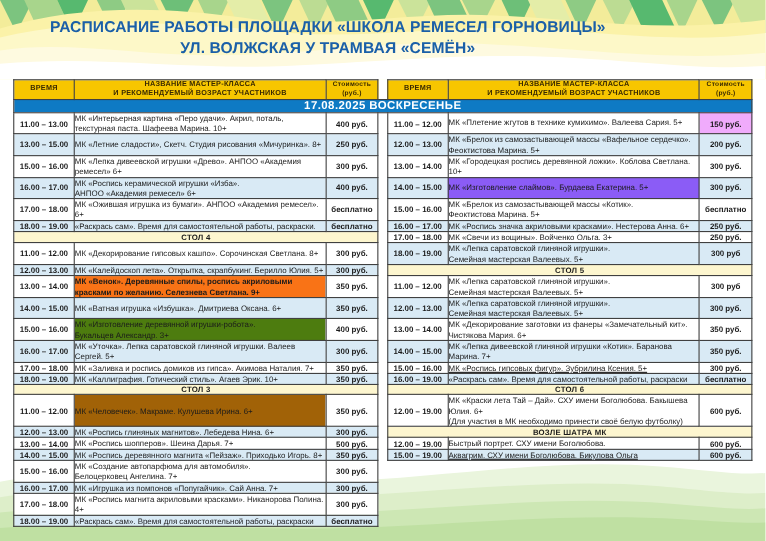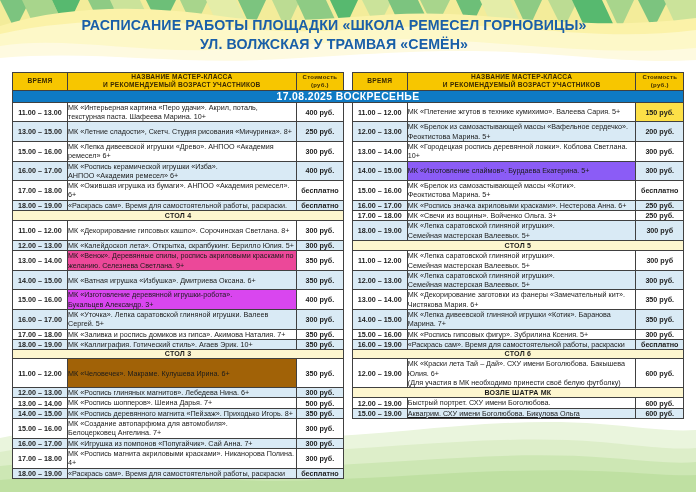--- a/index.html
+++ b/index.html
@@ -14,21 +14,21 @@
   
   .top-deco{position:absolute;left:0;top:0;width:696px;height:72px;overflow:hidden;}
   .top-deco svg{display:block;}
 
   
   .bottom-deco{position:absolute;left:0;bottom:0;width:696px;height:80px;overflow:hidden;}
   .bottom-deco svg{display:block;}
 
   
   .title-wrap{
-    position:absolute;left:0;top:16px;width:596px;text-align:center;z-index:5;padding-left:36px;
+    position:absolute;left:0;top:16px;width:596px;text-align:center;z-index:5;
   }
   .title-line{
     color:#1a5fa8;font-weight:bold;font-size:14.2px;letter-spacing:.1px;
     line-height:19px;white-space:nowrap;
   }
 
   
   .sheet{
     position:absolute;left:12px;top:72px;width:672px;z-index:6;
   }
@@ -178,21 +178,21 @@
         </tr>
       </thead>
       <tbody id="tbody">
           <tr>
             <td class="time" style="background: rgb(255, 255, 255);">11.00 – 13.00</td>
             <td class="desc" style="background: rgb(255, 255, 255);">МК «Интерьерная картина «Перо удачи». Акрил, поталь, текстурная паста. Шафеева Марина. 10+</td>
             <td class="price" style="background: rgb(255, 255, 255);">400 руб.</td>
             <td class="gapcol"></td>
             <td class="time" style="background: rgb(255, 255, 255);">11.00 – 12.00</td>
             <td class="desc" style="background: rgb(255, 255, 255);">МК «Плетение жгутов в технике кумихимо». Валеева Сария. 5+</td>
-            <td class="price" style="background: #fde047;">150 руб.</td>
+            <td class="price" style="background: #f0abfc;">150 руб.</td>
           </tr>
           <tr>
             <td class="time" style="background: rgb(217, 234, 245);">13.00 – 15.00</td>
             <td class="desc" style="background: rgb(217, 234, 245);">МК «Летние сладости», Скетч. Студия рисования «Мичуринка». 8+</td>
             <td class="price" style="background: rgb(217, 234, 245);">250 руб.</td>
             <td class="gapcol"></td>
             <td class="time" style="background: rgb(217, 234, 245);">12.00 – 13.00</td>
             <td class="desc" style="background: rgb(217, 234, 245);">МК «Брелок из самозастывающей массы «Вафельное сердечко».<br>Феоктистова Марина. 5+</td>
             <td class="price" style="background: rgb(217, 234, 245);">200 руб.</td>
           </tr>
@@ -250,39 +250,39 @@
           </tr>
           <tr>
             <td class="time" style="background: rgb(217, 234, 245);">12.00 – 13.00</td>
             <td class="desc" style="background: rgb(217, 234, 245);">МК «Калейдоскоп лета». Открытка, скрапбукинг. Берилло Юлия. 5+</td>
             <td class="price" style="background: rgb(217, 234, 245);">300 руб.</td>
             <td class="gapcol"></td>
             <td class="grp" colspan="3">СТОЛ 5</td>
           </tr>
           <tr>
             <td class="time" style="background: rgb(255, 255, 255);">13.00 – 14.00</td>
-            <td class="desc" style="background: #ec4899;">МК «Венок». Деревянные спилы, роспись акриловыми красками по желанию. Селезнева Светлана. 9+</td>
+            <td class="desc" style="background: #f97316; font-weight: bold;">МК «Венок». Деревянные спилы, роспись акриловыми красками по желанию. Селезнева Светлана. 9+</td>
             <td class="price" style="background: rgb(255, 255, 255);">350 руб.</td>
             <td class="gapcol"></td>
             <td class="time" style="background: rgb(255, 255, 255);">11.00 – 12.00</td>
             <td class="desc" style="background: rgb(255, 255, 255);">МК «Лепка саратовской глиняной игрушки».<br>Семейная мастерская Валеевых. 5+</td>
             <td class="price" style="background: rgb(255, 255, 255);">300 руб</td>
           </tr>
           <tr>
             <td class="time" style="background: rgb(217, 234, 245);">14.00 – 15.00</td>
             <td class="desc" style="background: rgb(217, 234, 245);">МК «Ватная игрушка «Избушка». Дмитриева Оксана. 6+</td>
             <td class="price" style="background: rgb(217, 234, 245);">350 руб.</td>
             <td class="gapcol"></td>
             <td class="time" style="background: rgb(217, 234, 245);">12.00 – 13.00</td>
             <td class="desc" style="background: rgb(217, 234, 245);">МК «Лепка саратовской глиняной игрушки».<br>Семейная мастерская Валеевых. 5+</td>
             <td class="price" style="background: rgb(217, 234, 245);">300 руб.</td>
           </tr>
           <tr>
             <td class="time" style="background: rgb(255, 255, 255);">15.00 – 16.00</td>
-            <td class="desc" style="background: #d946ef;">МК «Изготовление деревянной игрушки-робота».<br>Букальцев Александр. 3+</td>
+            <td class="desc" style="background: #4d7c0f;">МК «Изготовление деревянной игрушки-робота».<br>Букальцев Александр. 3+</td>
             <td class="price" style="background: rgb(255, 255, 255);">400 руб.</td>
             <td class="gapcol"></td>
             <td class="time" style="background: rgb(255, 255, 255);">13.00 – 14.00</td>
             <td class="desc" style="background: rgb(255, 255, 255);">МК «Декорирование заготовки из фанеры «Замечательный кит».<br>Чистякова Мария. 6+</td>
             <td class="price" style="background: rgb(255, 255, 255);">350 руб.</td>
           </tr>
           <tr>
             <td class="time" style="background: rgb(217, 234, 245);">16.00 – 17.00</td>
             <td class="desc" style="background: rgb(217, 234, 245);">МК «Уточка». Лепка саратовской глиняной игрушки. Валеев Сергей. 5+</td>
             <td class="price" style="background: rgb(217, 234, 245);">300 руб.</td>
@@ -290,21 +290,21 @@
             <td class="time" style="background: rgb(217, 234, 245);">14.00 – 15.00</td>
             <td class="desc" style="background: rgb(217, 234, 245);">МК «Лепка дивеевской глиняной игрушки «Котик». Баранова Марина. 7+</td>
             <td class="price" style="background: rgb(217, 234, 245);">350 руб.</td>
           </tr>
           <tr>
             <td class="time" style="background: rgb(255, 255, 255);">17.00 – 18.00</td>
             <td class="desc" style="background: rgb(255, 255, 255);">МК «Заливка и роспись домиков из гипса». Акимова Наталия. 7+</td>
             <td class="price" style="background: rgb(255, 255, 255);">350 руб.</td>
             <td class="gapcol"></td>
             <td class="time" style="background: rgb(255, 255, 255);">15.00 – 16.00</td>
-            <td class="desc" style="background: rgb(255, 255, 255);">МК «Роспись гипсовых фигур». Зубрилина Ксения. 5+</td>
+            <td class="desc" style="background: rgb(255, 255, 255); text-decoration: underline;">МК «Роспись гипсовых фигур». Зубрилина Ксения. 5+</td>
             <td class="price" style="background: rgb(255, 255, 255);">300 руб.</td>
           </tr>
           <tr>
             <td class="time" style="background: rgb(217, 234, 245);">18.00 – 19.00</td>
             <td class="desc" style="background: rgb(217, 234, 245);">МК «Каллиграфия. Готический стиль». Агаев Эрик. 10+</td>
             <td class="price" style="background: rgb(217, 234, 245);">350 руб.</td>
             <td class="gapcol"></td>
             <td class="time" style="background: rgb(217, 234, 245);">16.00 – 19.00</td>
             <td class="desc" style="background: rgb(217, 234, 245);">«Раскрась сам». Время для самостоятельной работы, раскраски</td>
             <td class="price" style="background: rgb(217, 234, 245);">бесплатно</td>

